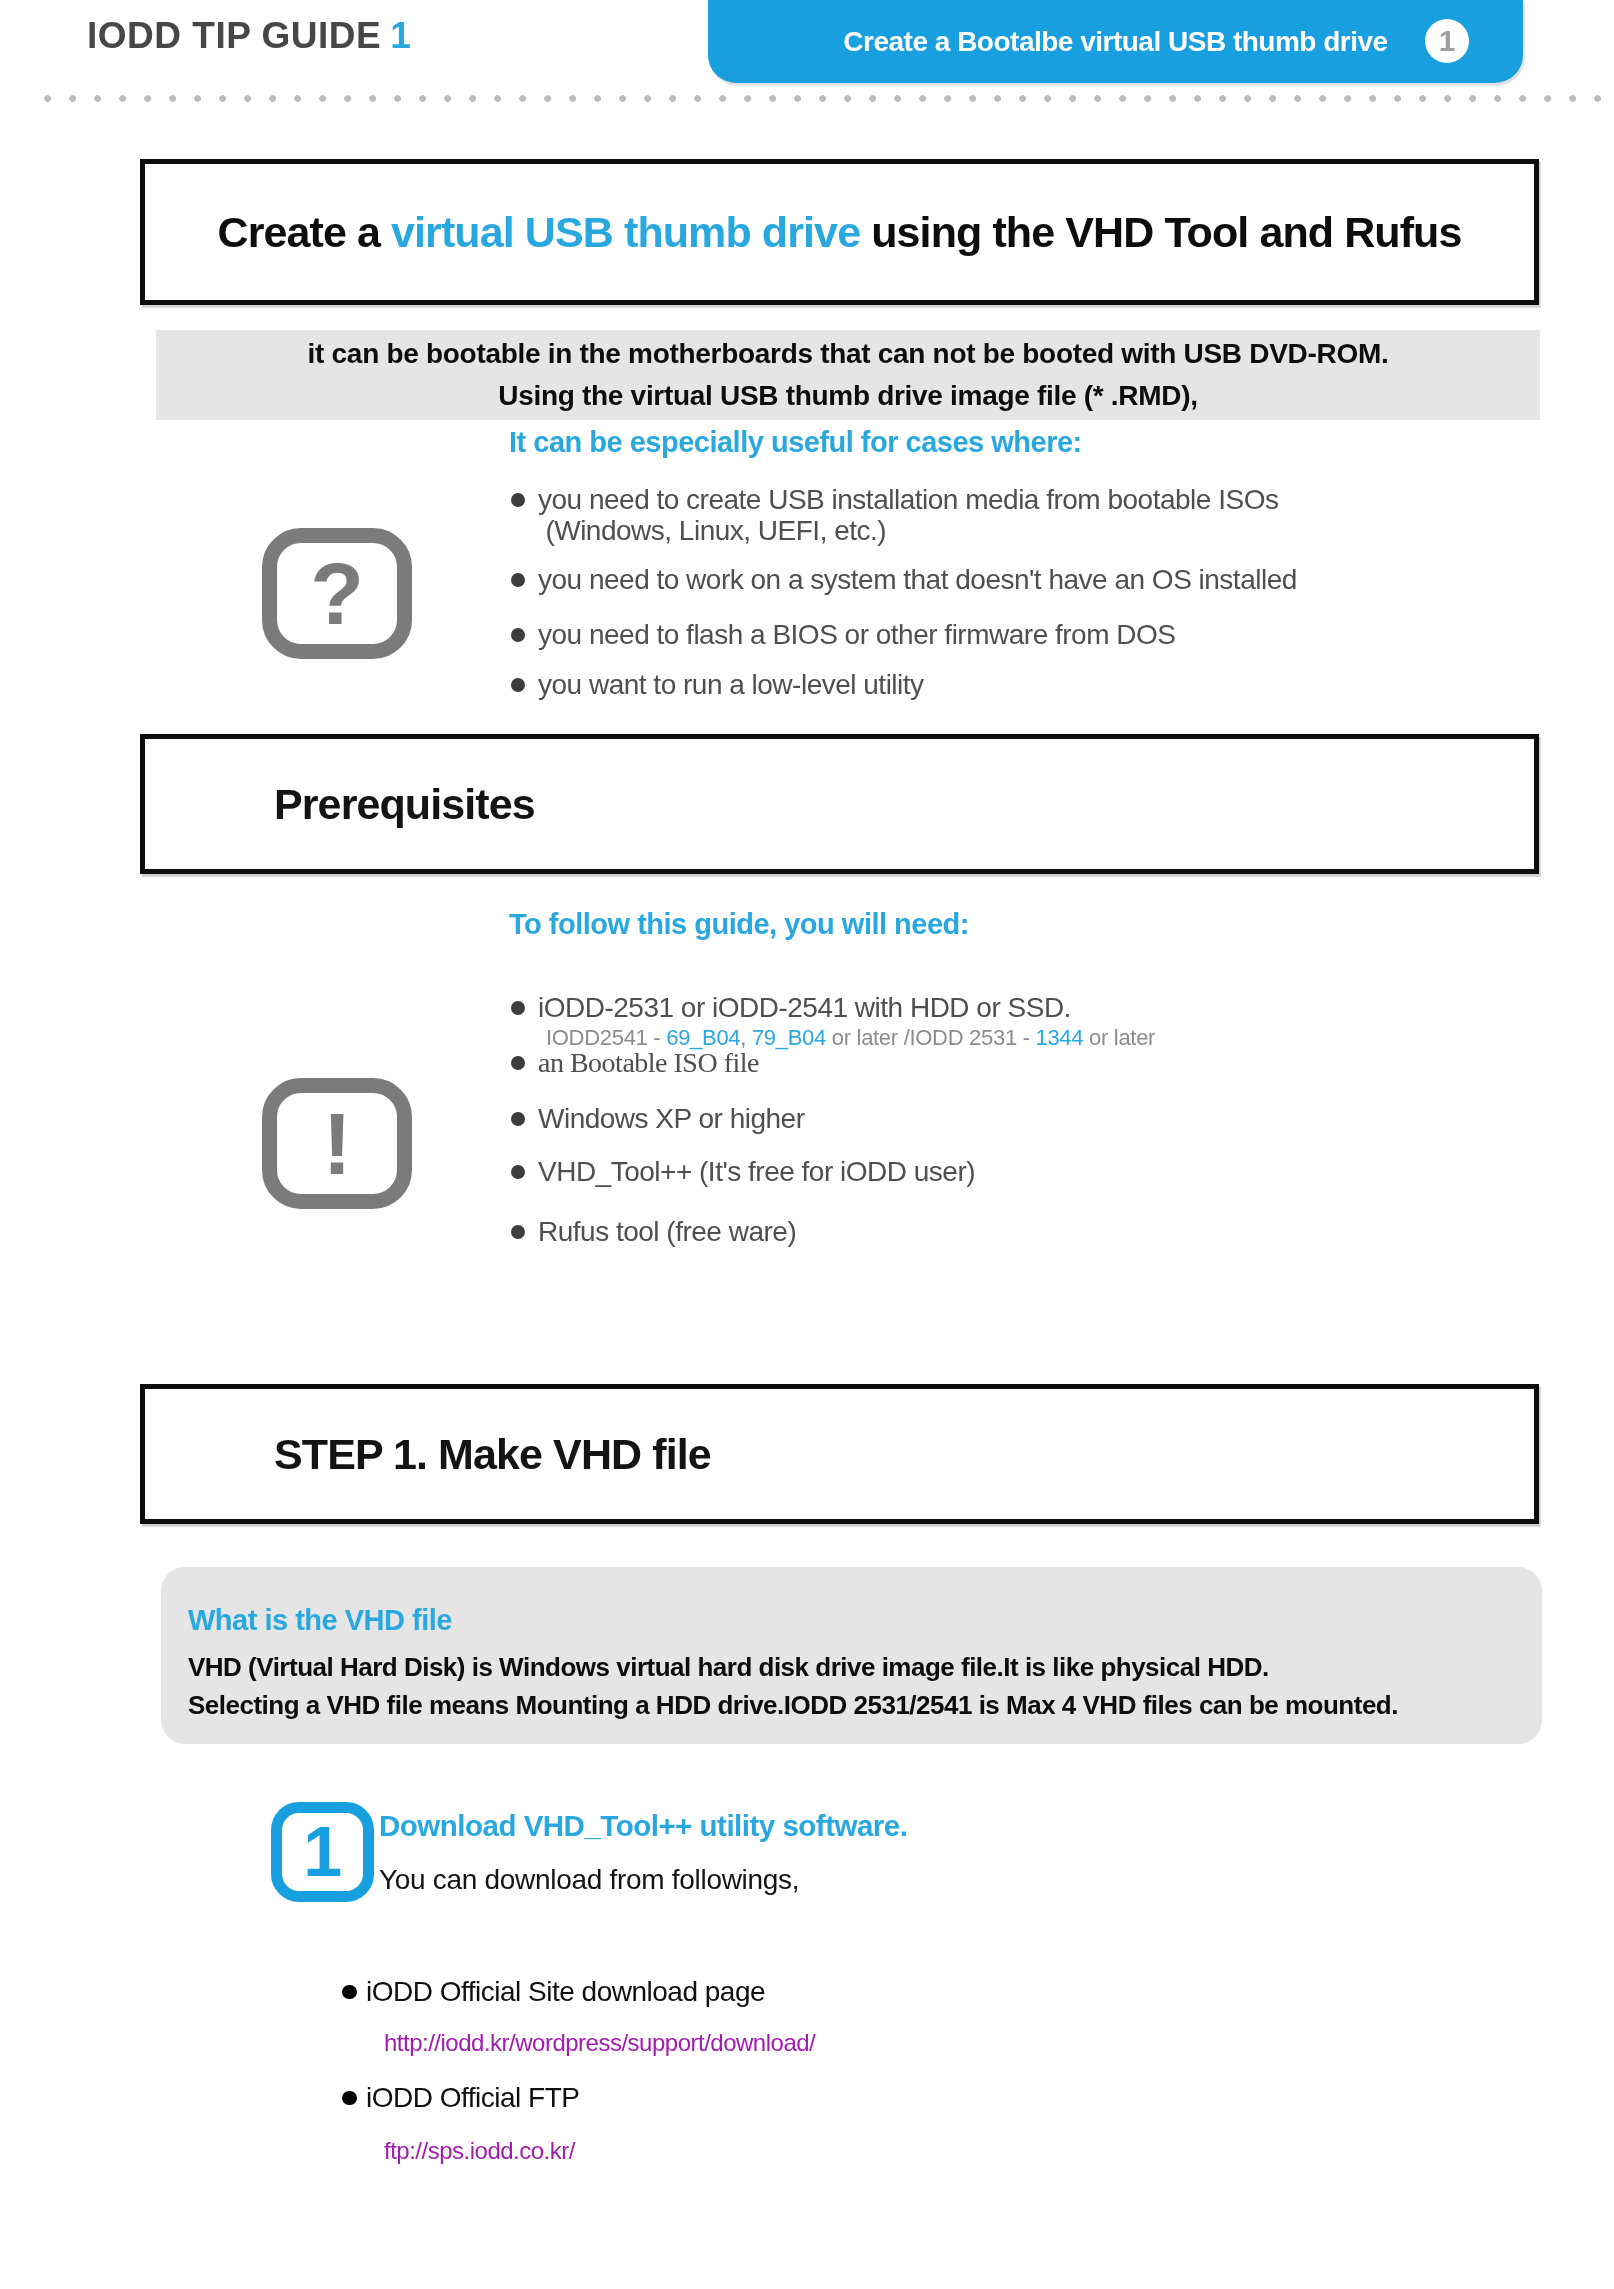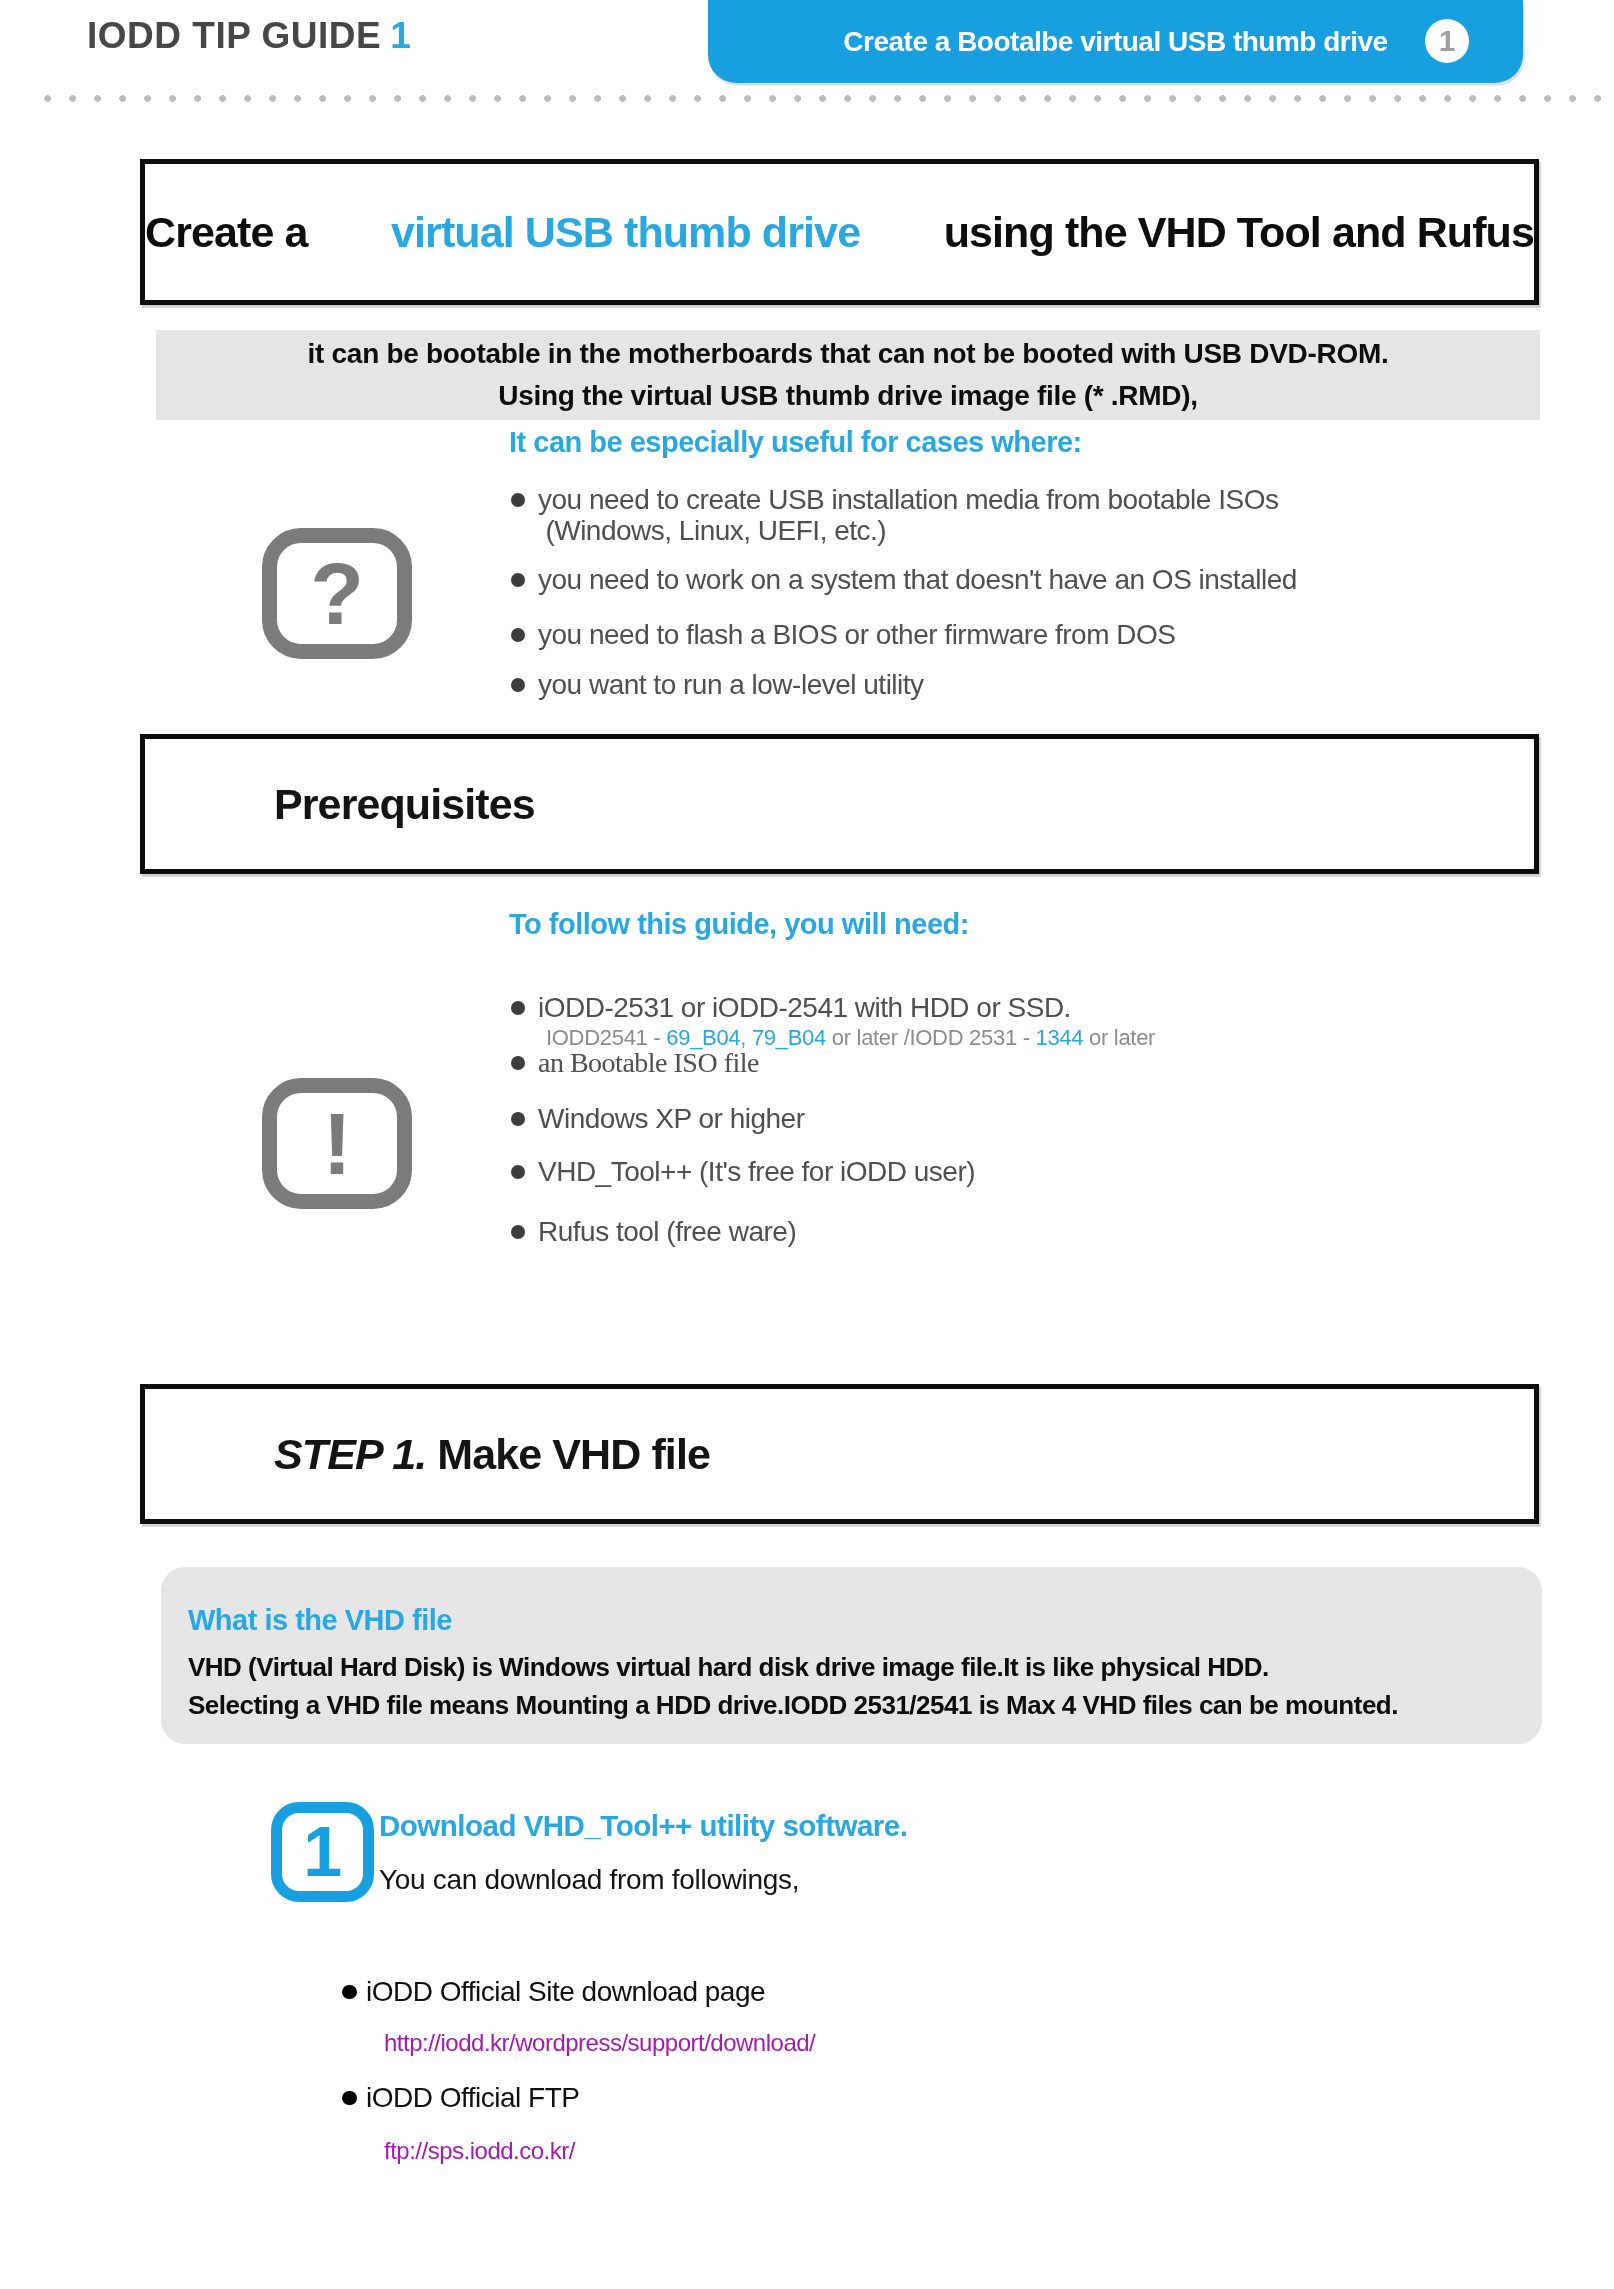--- a/index.html
+++ b/index.html
@@ -24,26 +24,26 @@
                 color:#fff;font-size:28px;font-weight:bold;letter-spacing:-0.5px;}
   .page-badge{position:absolute;right:54px;top:19.4px;width:44px;height:44px;background:#fff;border-radius:50%;
               display:flex;align-items:center;justify-content:center;font-size:30px;font-weight:bold;color:#9E9E9E;}
   .dots{position:absolute;left:7.4px;right:7.4px;top:94px;height:9.2px;
         background-image:radial-gradient(circle at 4.6px 4.6px,var(--dotgray) 3.1px,transparent 3.7px);
         background-size:25px 9.2px;background-repeat:repeat-x;}
 
   
   .rule-box{position:absolute;left:104px;width:1399px;border:5.5px solid #0D0D0D;background:#fff;
             box-shadow:1.8px 2.8px 0 rgba(0,0,0,0.18);display:flex;align-items:center;}
-  .title-box{top:159px;height:146px;justify-content:space-between;font-size:43px;font-weight:bold;color:#0D0D0D;letter-spacing:-0.9px;}
+  .title-box{top:159px;height:146px;justify-content:center;font-size:43px;font-weight:bold;color:#0D0D0D;letter-spacing:-0.9px;}
   .title-box .hl{color:var(--accent);white-space:pre;}
   .title-box .seg{white-space:pre;}
   .prereq-box{top:734px;height:140px;padding-left:129px;font-size:43px;font-weight:bold;color:#141414;letter-spacing:-0.9px;}
   .step-box{top:1384px;height:140px;padding-left:129px;font-size:43px;color:#141414;letter-spacing:-0.9px;}
-  .step-box .b{font-weight:bold;white-space:pre;font-style:italic;}
+  .step-box .b{font-weight:bold;white-space:pre;}
   .step-box .r{font-weight:bold;white-space:pre;}
 
   
   .intro-box{position:absolute;left:120px;top:330px;width:1384px;height:90px;background:var(--graybox);
              display:flex;flex-direction:column;align-items:center;justify-content:center;
              font-size:28px;font-weight:bold;color:#0D0D0D;line-height:42px;}
 
   
   .blue-heading{position:absolute;left:473px;font-size:29px;font-weight:bold;color:var(--accent);letter-spacing:-0.5px;}
 

